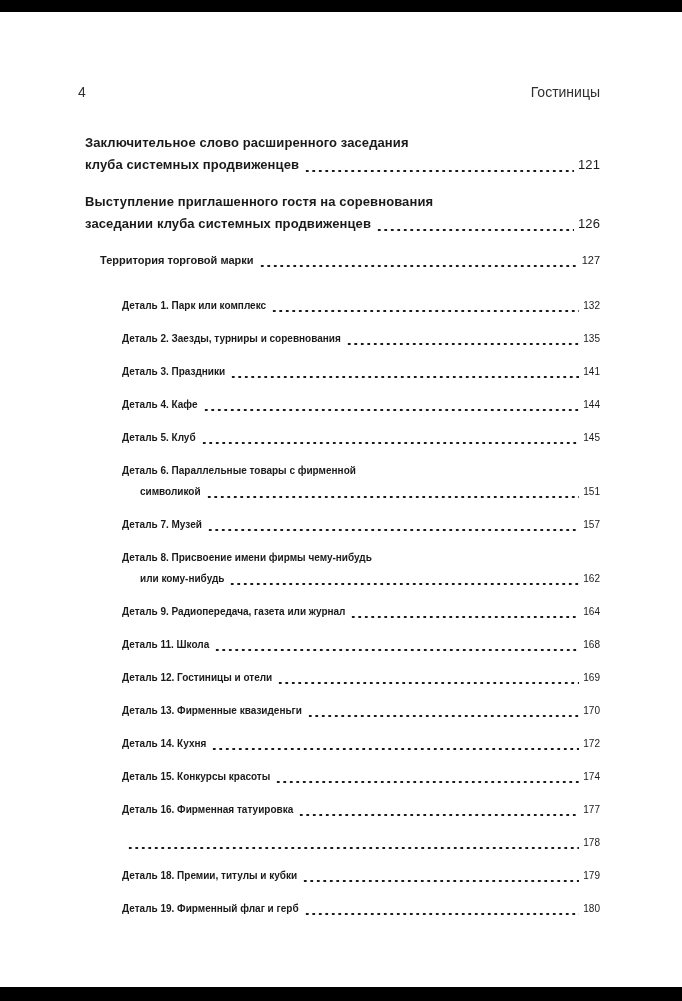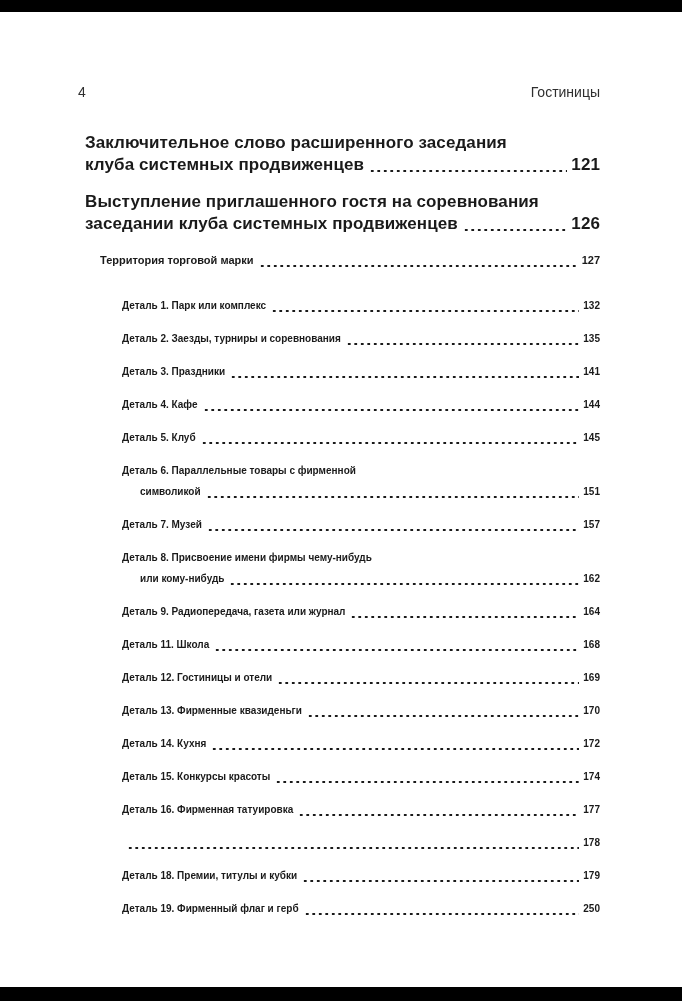--- a/index.html
+++ b/index.html
@@ -22,21 +22,21 @@
   .header {
     position: absolute; top: 84px; left: 78px; right: 82px;
     display: flex; justify-content: space-between; align-items: baseline;
     font-size: 14px; color: #2f2f2f; font-weight: normal;
   }
   .toc {
     position: absolute; top: 132px; left: 85px; right: 82px;
   }
   .entry { font-weight: bold; }
   .entry.main {
-    font-size: 17px; line-height: 22px; margin-bottom: 15px;
+    font-size: 13px; line-height: 22px; margin-bottom: 15px;
     letter-spacing: 0.1px;
   }
   .entry.sub {
     font-size: 11px; line-height: 21px; margin-bottom: 24px;
     padding-left: 15px;
   }
   .entry.detail {
     font-size: 10px; line-height: 21px; margin-bottom: 12px;
     padding-left: 37px;
   }
@@ -47,21 +47,21 @@
     flex: 1 1 auto;
     min-width: 14px;
     height: 2.4px;
     align-self: flex-end;
     margin: 0 4px 4px 5px;
     background-image: radial-gradient(circle, #1a1a1a 1.15px, transparent 1.45px);
     background-size: 6.5px 2.4px;
     background-repeat: repeat-x;
     background-position: left bottom;
   }
-  .pg { font-weight: bold; white-space: nowrap; }
+  .pg { font-weight: normal; white-space: nowrap; }
 </style>
 </head>
 <body>
 
 <div class="page">
   <div class="top-bar"></div>
 
   <div class="header">
     <span class="pagenum">4</span>
     <span class="header-title">Гостиницы</span>
@@ -216,19 +216,19 @@
         <div class="line">
           <span class="txt">Деталь 18. Премии, титулы и кубки</span>
           <span class="dots"></span>
           <span class="pg">179</span>
         </div>
       </div>
       <div class="entry detail">
         <div class="line">
           <span class="txt">Деталь 19. Фирменный флаг и герб</span>
           <span class="dots"></span>
-          <span class="pg">250</span>
+          <span class="pg">180</span>
         </div>
       </div>
     </div>
 
   <div class="bottom-bar"></div>
 </div>
 
 </body></html>

